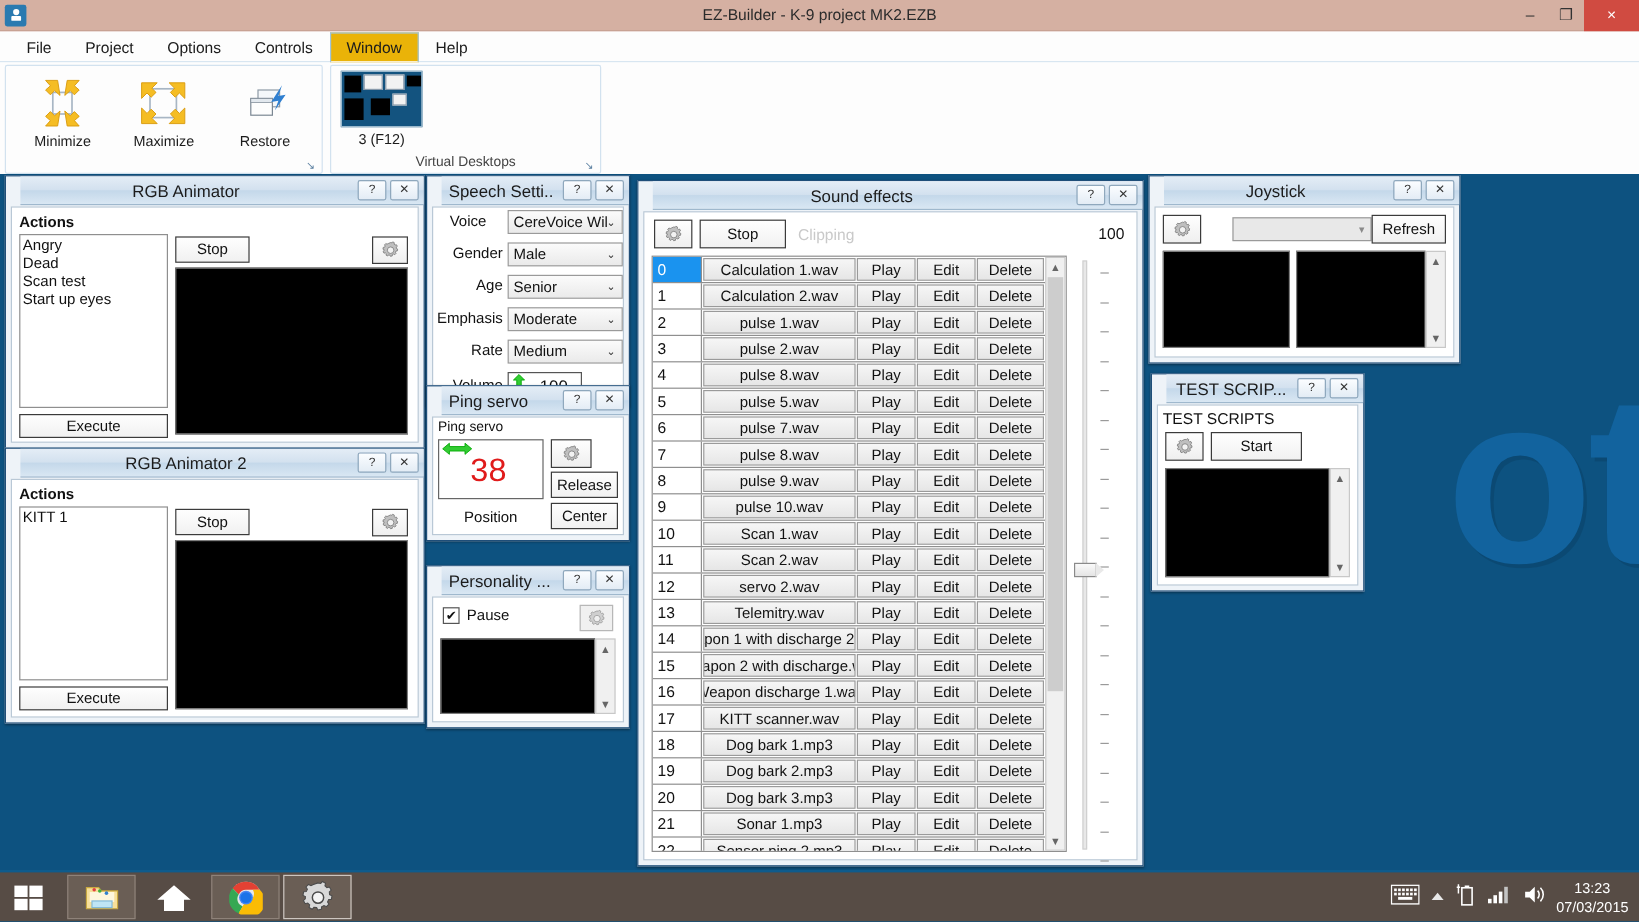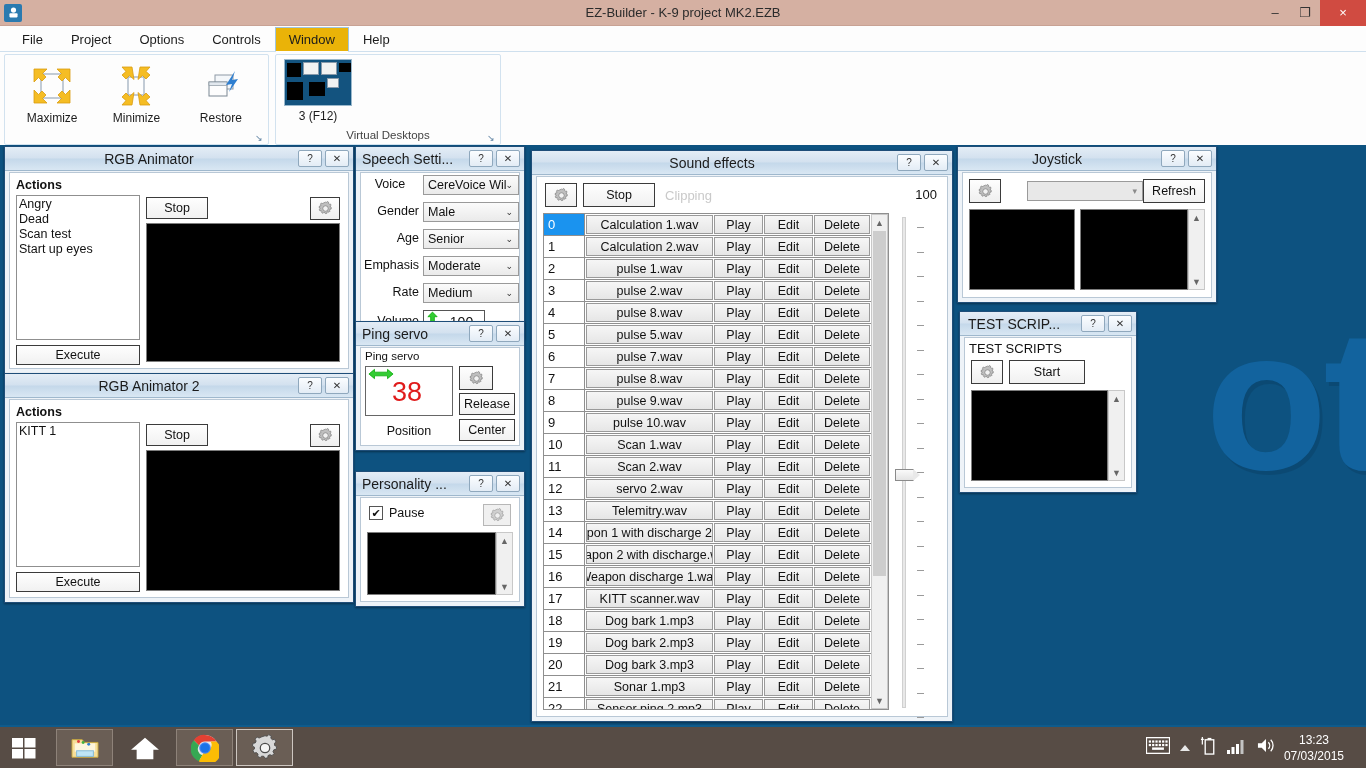--- a/index.html
+++ b/index.html
@@ -104,21 +104,21 @@
   .vdw { position: absolute; background: #f2f2f2; border: 1px solid #8899aa; }
   .vdb { position: absolute; background: #000; }
 
   
   .panel { position: absolute; background: #eef3f8; border: 1px solid #1f4e79;
            box-shadow: 0 1px 2px rgba(0,0,0,0.4); }
   .panel-title {
     height: 24px;
     background: linear-gradient(to bottom, #e4edf6 0%, #d3e1ef 48%, #c4d8ea 52%, #d9e7f3 100%);
     border-bottom: 1px solid #9fb8cd;
-    display: flex; align-items: center; position: relative;
+    display: flex; align-items: center; position: relative; margin-left: 12px;
   }
   .panel-title .ptxt {
     position: absolute; left: 10px; right: 70px; text-align: center;
     font-size: 14px; color: #1b1b1b; white-space: nowrap; overflow: hidden;
   }
   .panel-title.left-title .ptxt { text-align: left; }
   .pbtns { margin-left: auto; display: flex; gap: 3px; padding-right: 4px; z-index: 2; }
   .pbtn {
     width: 24px; height: 17px;
     background: linear-gradient(to bottom, #fbfdff, #e3ecf5);
@@ -193,21 +193,21 @@
   }
 
   
   #taskbar { position: absolute; left: 0; bottom: 0; width: 1366px; height: 43px;
              background: #574c45; border-top: 2px solid #0e5b8c; display: flex; align-items: center; }
   .tb-start { width: 48px; height: 41px; display: flex; align-items: center; justify-content: center; }
   .tb-app { width: 57px; height: 37px; margin-left: 3px; display: flex;
             align-items: center; justify-content: center; }
   .tb-app.framed { background: #6a5e55; border: 1px solid #8e8279; }
   .tb-app.active { background: #6a5e55; border: 1px solid #cdc6c0; }
-  #tray { margin-left: auto; display: flex; align-items: center; gap: 9px; padding-right: 22px; }
+  #tray { margin-left: auto; display: flex; align-items: center; gap: 9px; padding-right: 9px; }
   #tray-clock { color: #fff; font-size: 12px; text-align: center; line-height: 16px; }
 </style>
 </head>
 <body>
 
 <div id="desktop-watermark">ot</div>
 
 <div id="app-window">
 
   <div id="titlebar">
@@ -231,47 +231,47 @@
     <div class="menu-item">Options</div>
     <div class="menu-item">Controls</div>
     <div class="menu-item active">Window</div>
     <div class="menu-item">Help</div>
   </div>
 
   <div id="ribbon">
 
     <div class="ribbon-group" style="width:265px;">
       <div class="rg-body">
+        <div class="big-btn">
+          <span class="glyph">
+            <svg width="44" height="42" viewBox="0 0 44 42">
+              <rect x="14" y="12" width="16" height="18" fill="none" stroke="#a8b6c4" stroke-width="1.4"></rect>
+              <g fill="#f5bd24" stroke="#d99c10" stroke-width="0.8">
+                <polygon points="18,2 8,2 12,6.5 8,10 12,14 15.5,10.5 20,14.5"></polygon>
+                <polygon points="26,2 36,2 32,6.5 36,10 32,14 28.5,10.5 24,14.5"></polygon>
+                <polygon points="18,40 8,40 12,35.5 8,32 12,28 15.5,31.5 20,27.5"></polygon>
+                <polygon points="26,40 36,40 32,35.5 36,32 32,28 28.5,31.5 24,27.5"></polygon>
+              </g>
+            </svg>
+          </span>
+          <span class="cap">Minimize</span>
+        </div>
         <div class="big-btn">
           <span class="glyph">
             <svg width="44" height="42" viewBox="0 0 44 42">
               <rect x="11" y="9" width="22" height="24" fill="none" stroke="#a8b6c4" stroke-width="1.4"></rect>
               <g fill="#f5bd24" stroke="#d99c10" stroke-width="0.8">
                 <polygon points="4,4 17,4 12.5,8.5 16,12 12,16 8.5,12.5 4,17"></polygon>
                 <polygon points="40,4 27,4 31.5,8.5 28,12 32,16 35.5,12.5 40,17"></polygon>
                 <polygon points="4,38 17,38 12.5,33.5 16,30 12,26 8.5,29.5 4,25"></polygon>
                 <polygon points="40,38 27,38 31.5,33.5 28,30 32,26 35.5,29.5 40,25"></polygon>
               </g>
             </svg>
           </span>
           <span class="cap">Maximize</span>
-        </div>
-        <div class="big-btn">
-          <span class="glyph">
-            <svg width="44" height="42" viewBox="0 0 44 42">
-              <rect x="14" y="12" width="16" height="18" fill="none" stroke="#a8b6c4" stroke-width="1.4"></rect>
-              <g fill="#f5bd24" stroke="#d99c10" stroke-width="0.8">
-                <polygon points="18,2 8,2 12,6.5 8,10 12,14 15.5,10.5 20,14.5"></polygon>
-                <polygon points="26,2 36,2 32,6.5 36,10 32,14 28.5,10.5 24,14.5"></polygon>
-                <polygon points="18,40 8,40 12,35.5 8,32 12,28 15.5,31.5 20,27.5"></polygon>
-                <polygon points="26,40 36,40 32,35.5 36,32 32,28 28.5,31.5 24,27.5"></polygon>
-              </g>
-            </svg>
-          </span>
-          <span class="cap">Minimize</span>
         </div>
         <div class="big-btn">
           <span class="glyph">
             <svg width="44" height="42" viewBox="0 0 44 42">
               <rect x="16" y="10" width="18" height="14" fill="#f4f7fa" stroke="#8e9aa6"></rect>
               <rect x="10" y="17" width="18" height="14" fill="#fdfdfd" stroke="#7b8793"></rect>
               <rect x="10" y="17" width="18" height="3.5" fill="#e2e8ee" stroke="#7b8793" stroke-width="0.6"></rect>
               <path d="M36 6 L27 20 L33 19 L30 27 L39 14 L33 15 Z" fill="#2f7fd0"></path>
             </svg>
           </span>

